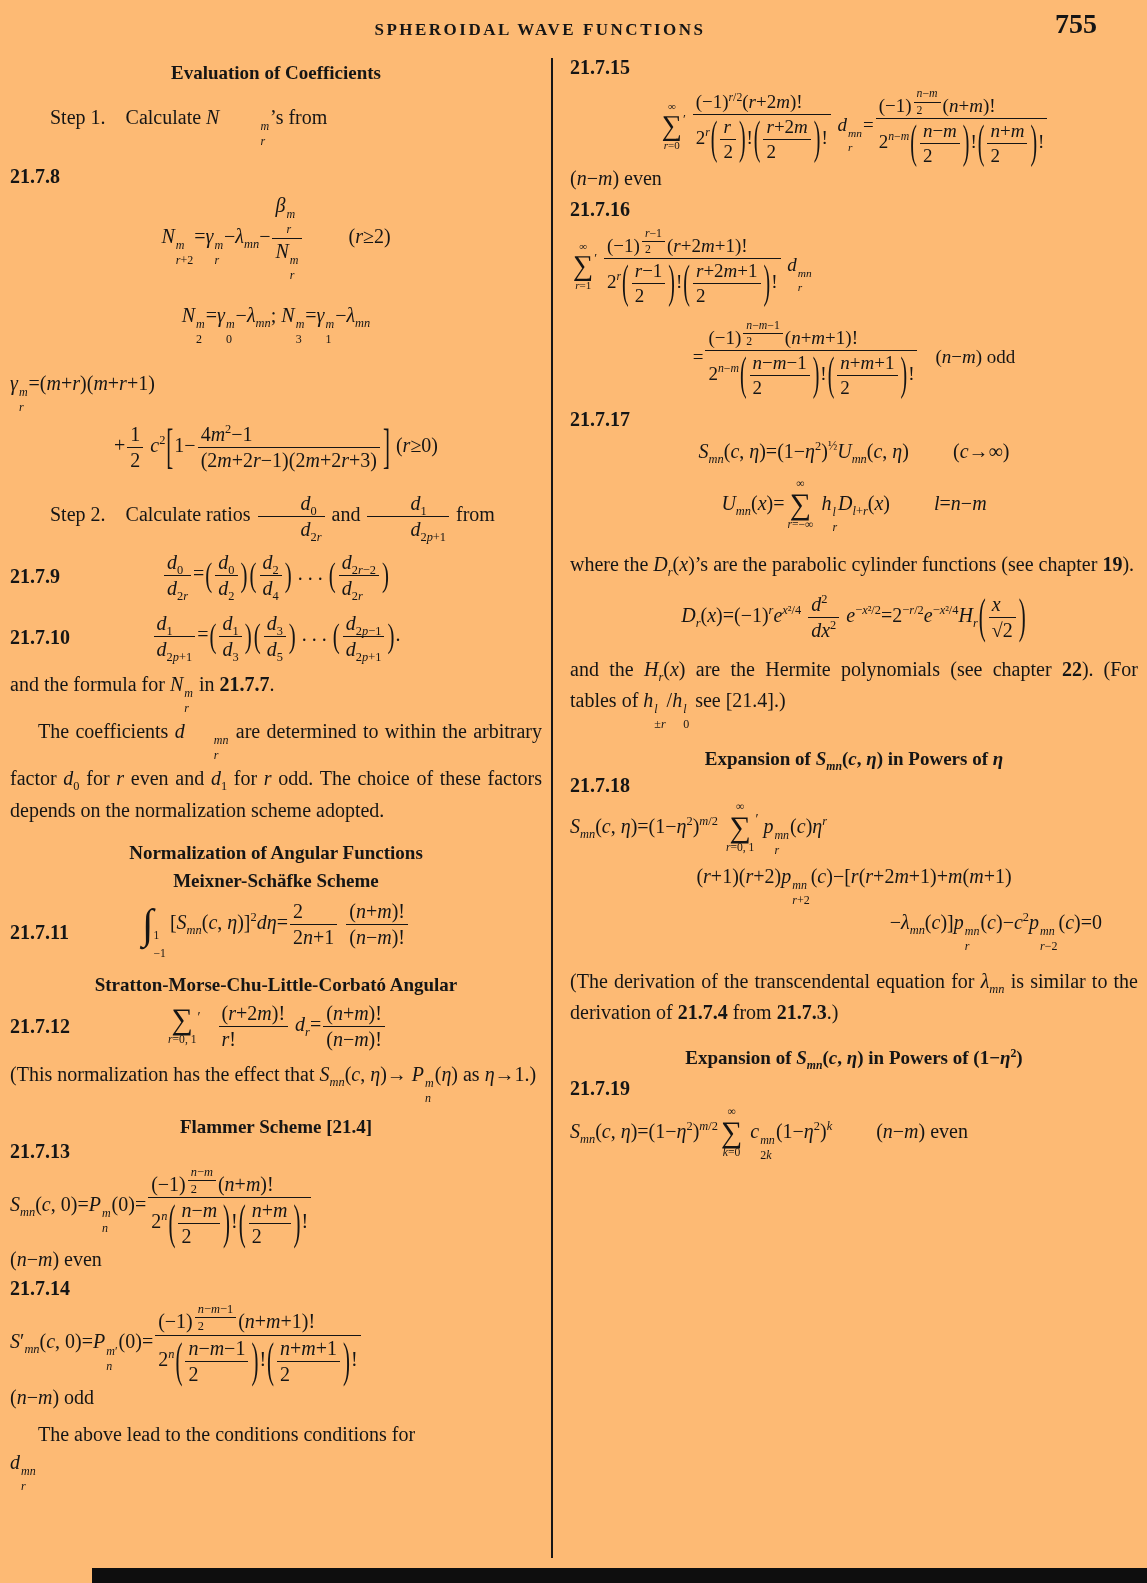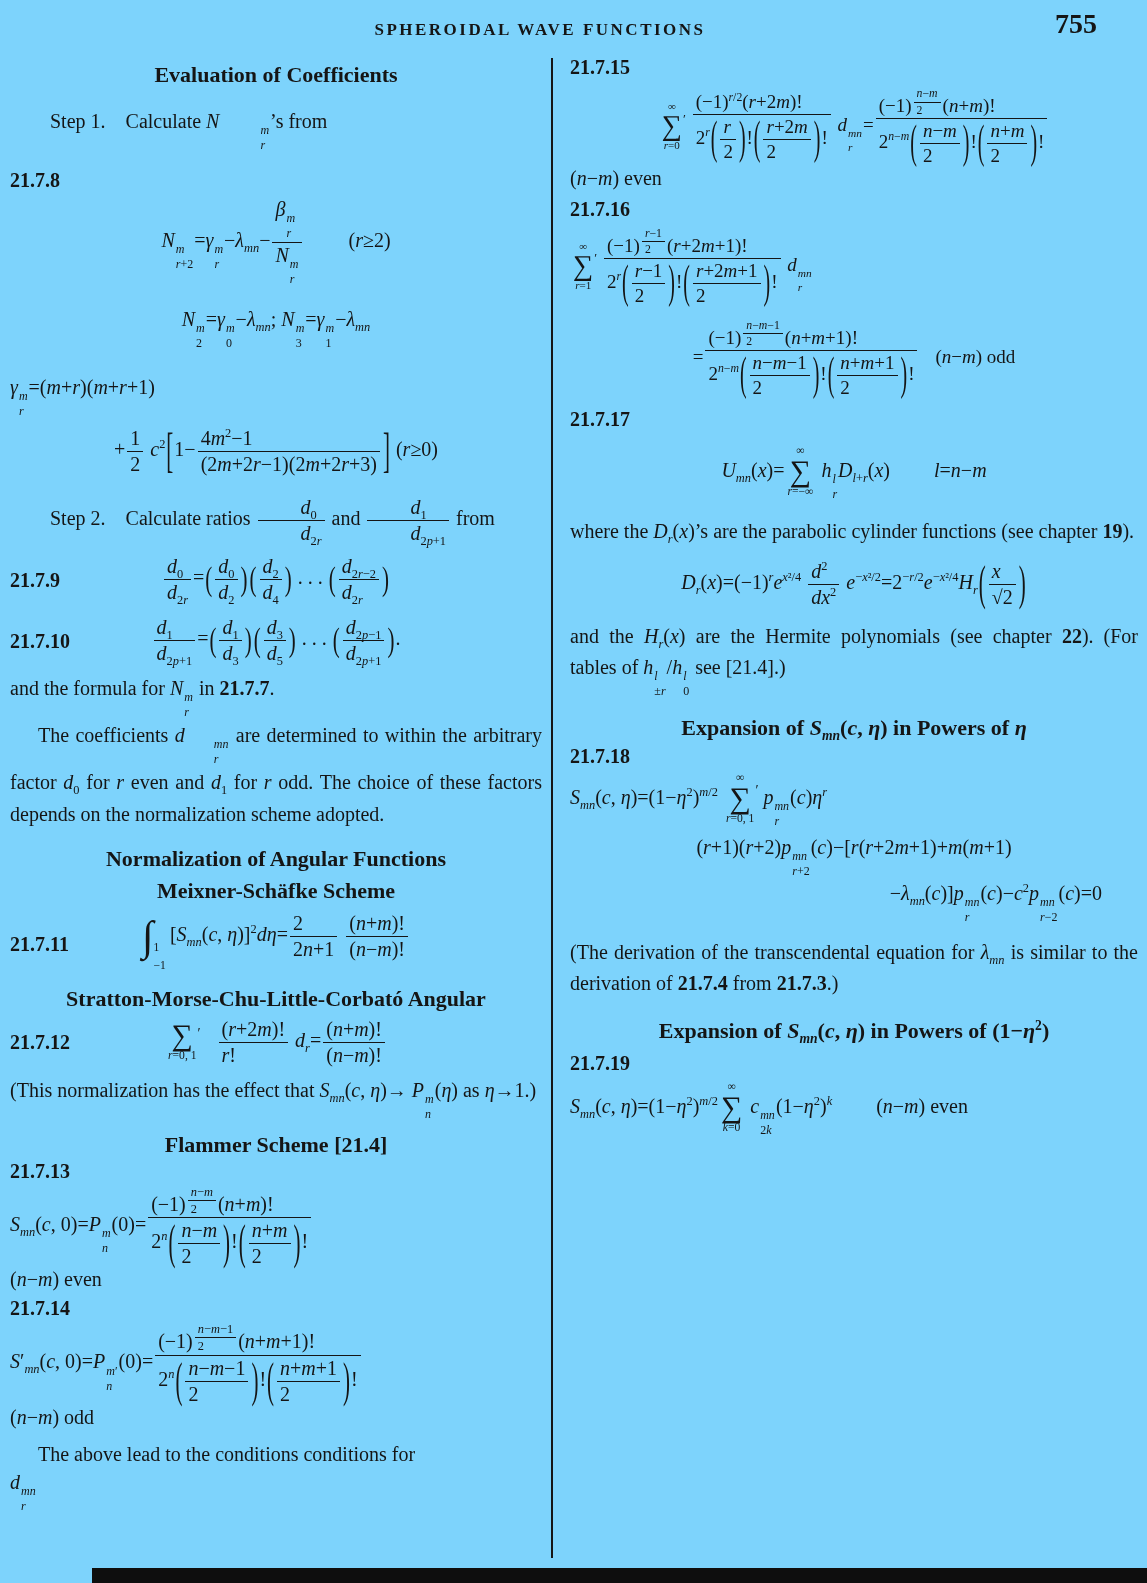--- a/index.html
+++ b/index.html
@@ -1,25 +1,25 @@
 <!DOCTYPE html>
 <html><head>
 <meta charset="utf-8">
 <style>
   html,body{margin:0;padding:0;background:#d8d5cf}
-  .page{position:relative;width:1147px;height:1583px;margin:0 auto;background:#7dd3fc;
+  .page{position:relative;width:1147px;height:1583px;margin:0 auto;background:#fdba74;
         font-family:"Liberation Serif","DejaVu Serif",serif;color:#151515;overflow:hidden}
   .running-head{position:absolute;top:20px;left:0;width:1080px;text-align:center;
         font-weight:bold;font-size:17px;letter-spacing:2.5px}
   .page-number{position:absolute;top:8px;right:50px;font-size:28px;font-weight:bold}
   .col-divider{position:absolute;left:551px;top:58px;width:2px;height:1500px;background:#161616}
   .col{position:absolute;top:58px}
   .col-left{left:10px;width:532px}
   .col-right{left:570px;top:52px;width:568px}
-  .shead{text-align:center;font-weight:bold;font-size:22px;margin-top:14px}
+  .shead{text-align:center;font-weight:bold;font-size:19px;margin-top:14px}
   .para{font-size:20px;line-height:1.58;text-align:justify;margin-top:10px}
   .ind{text-indent:28px}
   .step{text-indent:40px;margin-top:18px}
   .lbl{font-weight:bold;font-size:20px;margin-top:12px}
   .eq{position:relative;text-align:center;font-size:20px;margin-top:14px;line-height:1.25}
   .eq.small{font-size:19px}
   .eq.left{text-align:left}
   .eq.right{text-align:right;padding-right:36px}
   .eqrow{position:relative;margin-top:12px}
   .eqrow .lbl{position:absolute;left:0;top:50%;transform:translateY(-50%);margin:0}
@@ -168,20 +168,21 @@
     <div class="eq small left" style="margin-top:6px"><span class="bigop">
           <span class="ab">∞</span>
           <span class="op">∑</span>
           <span class="be"><i>r</i>=1</span>
         </span><sup class="pr">′</sup> <span class="frac"><span class="num">(−1)<sup><span class="frac"><span class="num"><i>r</i>−1</span><span class="den">2</span></span></sup>(<i>r</i>+2<i>m</i>+1)!</span><span class="den">2<sup><i>r</i></sup><span class="pL2">(</span><span class="frac"><span class="num"><i>r</i>−1</span><span class="den">2</span></span><span class="pR2">)</span>!<span class="pL2">(</span><span class="frac"><span class="num"><i>r</i>+2<i>m</i>+1</span><span class="den">2</span></span><span class="pR2">)</span>!</span></span> <i>d</i><span class="ss">
           <span><i>mn</i></span>
           <span><i>r</i></span>
         </span></div>
     <div class="eq small" style="margin-top:12px">=<span class="frac"><span class="num">(−1)<sup><span class="frac"><span class="num"><i>n</i>−<i>m</i>−1</span><span class="den">2</span></span></sup>(<i>n</i>+<i>m</i>+1)!</span><span class="den">2<sup><i>n</i>−<i>m</i></sup><span class="pL2">(</span><span class="frac"><span class="num"><i>n</i>−<i>m</i>−1</span><span class="den">2</span></span><span class="pR2">)</span>!<span class="pL2">(</span><span class="frac"><span class="num"><i>n</i>+<i>m</i>+1</span><span class="den">2</span></span><span class="pR2">)</span>!</span></span><span class="gap2"></span>(<i>n</i>−<i>m</i>) odd</div>
     <div class="lbl" style="margin-top:10px">21.7.17</div>
+    <div class="eq" style="margin-top:8px"><i>S</i><sub><i>mn</i></sub>(<i>c</i>, <i>η</i>)=(1−<i>η</i><sup>2</sup>)<sup>½</sup><i>U</i><sub><i>mn</i></sub>(<i>c</i>, <i>η</i>)<span class="gap"></span>(<i>c</i>→∞)</div>
     <div class="eq" style="margin-top:14px"><i>U</i><sub><i>mn</i></sub>(<i>x</i>)=<span class="bigop">
           <span class="ab">∞</span>
           <span class="op">∑</span>
           <span class="be"><i>r</i>=−∞</span>
         </span> <i>h</i><span class="ss">
           <span><i>l</i></span>
           <span><i>r</i></span>
         </span><i>D</i><sub><i>l</i>+<i>r</i></sub>(<i>x</i>)<span class="gap"></span><i>l</i>=<i>n</i>−<i>m</i></div>
     <div class="para" style="margin-top:14px">where the <i>D</i><sub><i>r</i></sub>(<i>x</i>)’s are the parabolic cylinder functions (see chapter <b>19</b>).</div>
     <div class="eq" style="margin-top:12px"><i>D</i><sub><i>r</i></sub>(<i>x</i>)=(−1)<sup><i>r</i></sup><i>e</i><sup><i>x</i>²/4</sup> <span class="frac"><span class="num"><i>d</i><sup>2</sup></span><span class="den"><i>dx</i><sup>2</sup></span></span> <i>e</i><sup>−<i>x</i>²/2</sup>=2<sup>−<i>r</i>/2</sup><i>e</i><sup>−<i>x</i>²/4</sup><i>H</i><sub><i>r</i></sub><span class="pL2">(</span><span class="frac"><span class="num"><i>x</i></span><span class="den">√2</span></span><span class="pR2">)</span></div>

